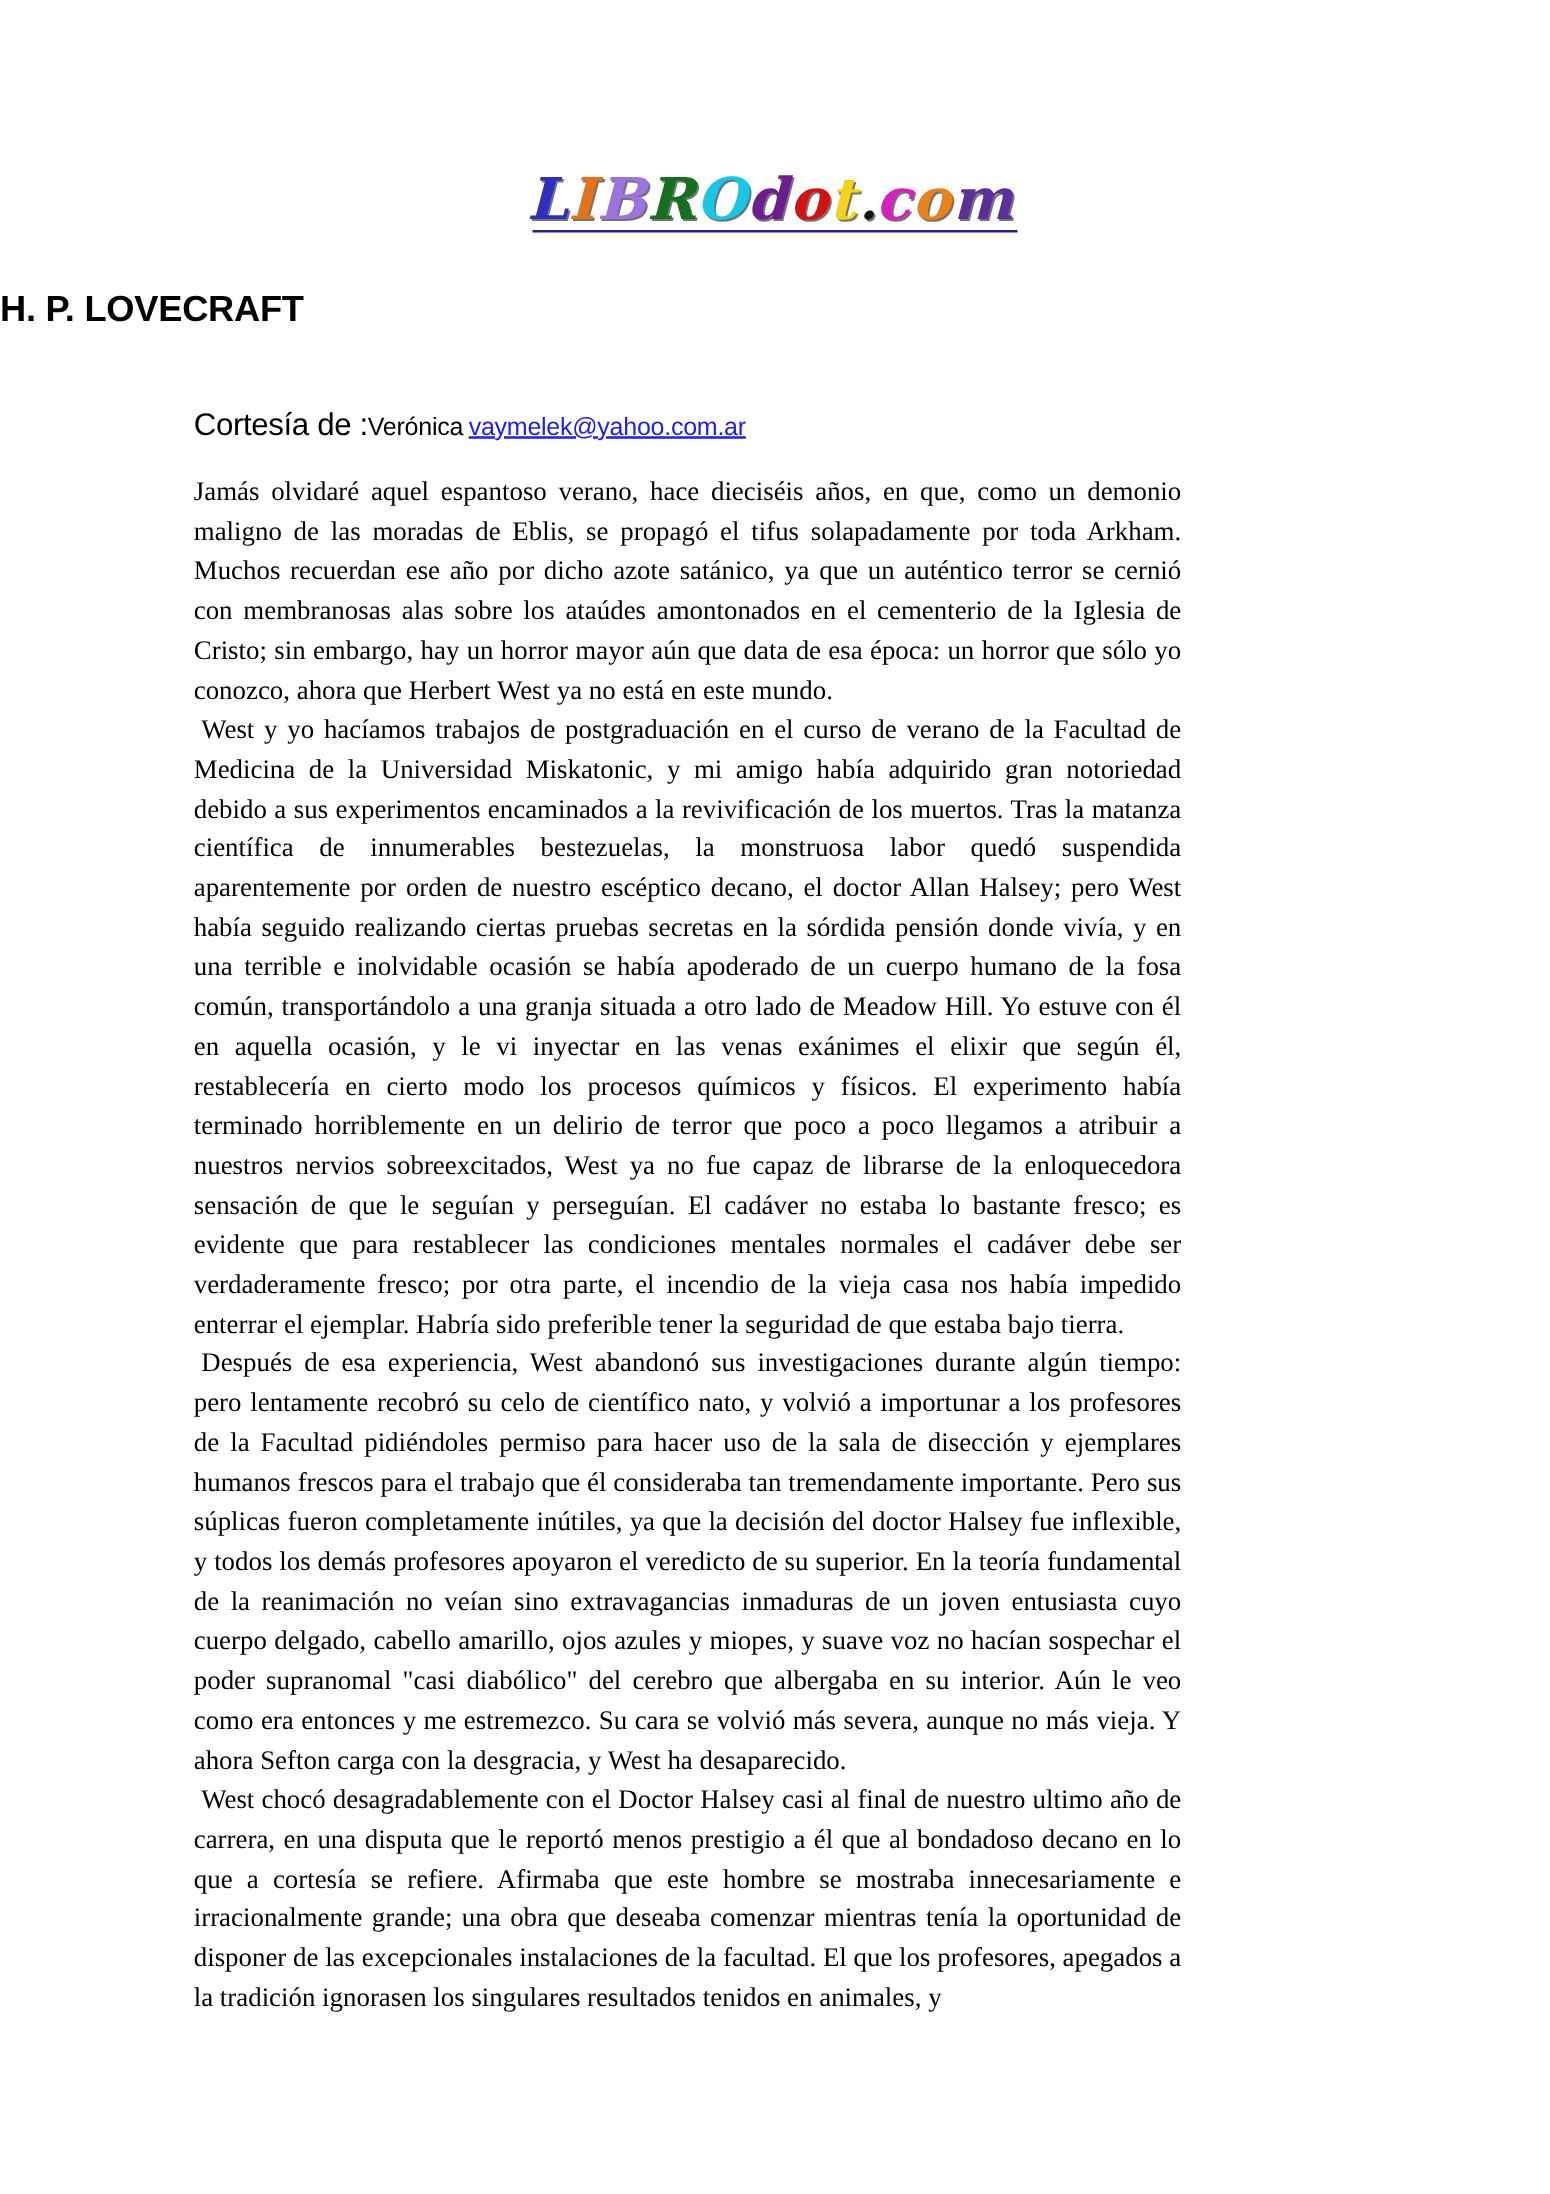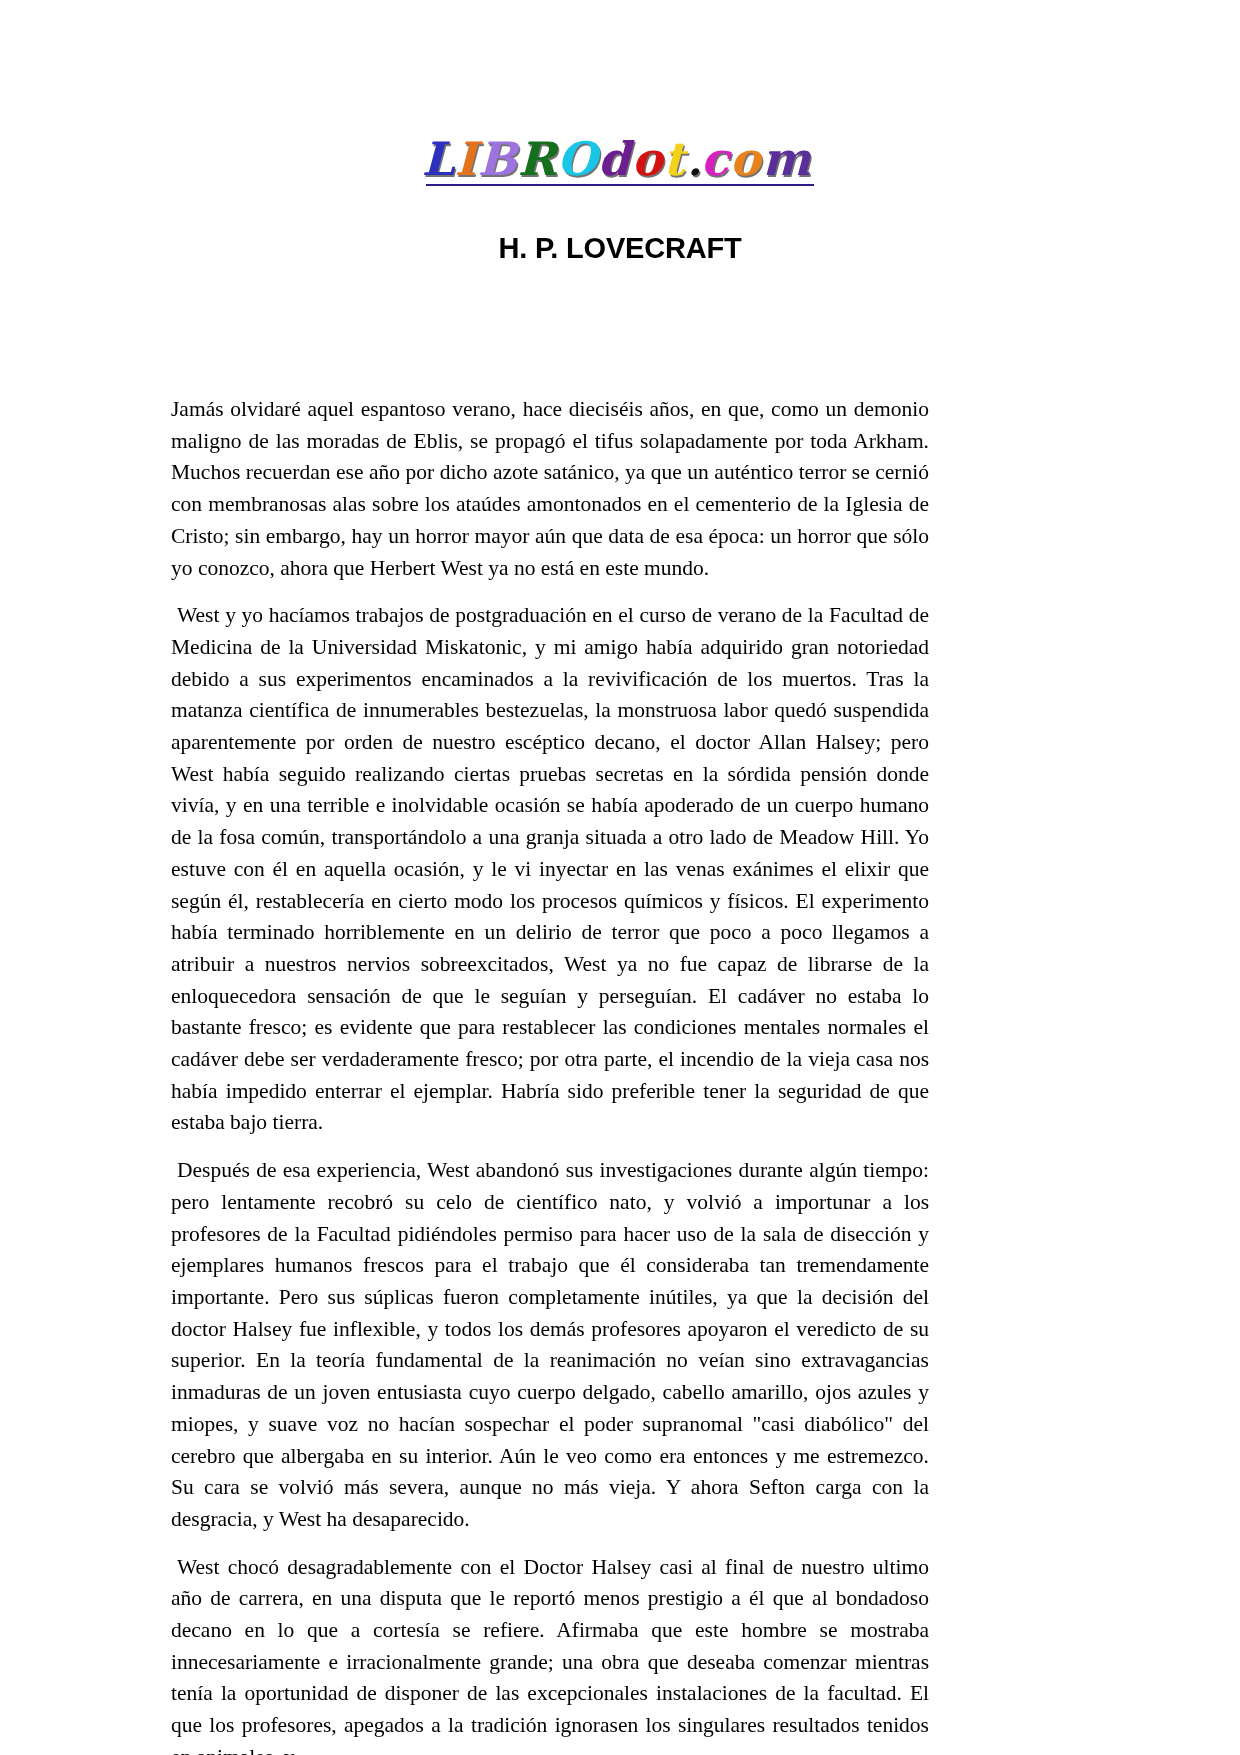--- a/index.html
+++ b/index.html
@@ -52,21 +52,21 @@
   .logo .g9 { color: #111111; font-size: 40px; }
   .logo .g10 { color: #d81fc0; }
   .logo .g11 { color: #e8821c; }
   .logo .g12 { color: #5a2f9a; }
 
   
   .doc-title {
     position: absolute;
     left: 0;
     width: 1240px;
-    text-align: center;
+    text-align: left;
     font-family: "Liberation Sans", sans-serif;
     font-weight: bold;
     font-size: 29px;
     color: #000000;
     letter-spacing: -0.2px;
     white-space: nowrap;
   }
   .title-author { top: 232px; }
   .title-work   { top: 265px; }
 
@@ -103,41 +103,44 @@
     width: 790px;
     font-family: "Liberation Serif", "DejaVu Serif", serif;
     font-size: 21.5px;
     line-height: 31.7px;
     color: #000000;
     text-align: justify;
     text-justify: inter-word;
     hyphens: none;
   }
   .body-text p {
-    margin: 16px;
+    margin: 0;
     padding: 0;
     text-indent: 0;
   }
   .body-text p + p {
     text-indent: 6px;
   }
 </style>
 </head>
 <body>
 
 <div class="page">
 
   <div class="logo-wrap">
     <div class="logo">
       <span class="g1">L</span><span class="g2">I</span><span class="g3">B</span><span class="g4">R</span><span class="g5">O</span><span class="g6">d</span><span class="g7">o</span><span class="g8">t</span><span class="g9">.</span><span class="g10">c</span><span class="g11">o</span><span class="g12">m</span>
     </div>
   </div>
 
   <div class="doc-title title-author">H. P. LOVECRAFT</div>
 
+  <div class="credit">
+    <span class="credit-label">Cortesía de :</span><span class="credit-name">Verónica</span> <a class="credit-email" href="#">vaymelek@yahoo.com.ar</a>
+  </div>
 
   <div class="body-text">
     <p>Jamás olvidaré aquel espantoso verano, hace dieciséis años, en que, como un demonio maligno de las moradas de Eblis, se propagó el tifus solapadamente por toda Arkham. Muchos recuerdan ese año por dicho azote satánico, ya que un auténtico terror se cernió con membranosas alas sobre los ataúdes amontonados en el cementerio de la Iglesia de Cristo; sin embargo, hay un horror mayor aún que data de esa época: un horror que sólo yo conozco, ahora que Herbert West ya no está en este mundo.</p>
     <p>West y yo hacíamos trabajos de postgraduación en el curso de verano de la Facultad de Medicina de la Universidad Miskatonic, y mi amigo había adquirido gran notoriedad debido a sus experimentos encaminados a la revivificación de los muertos. Tras la matanza científica de innumerables bestezuelas, la monstruosa labor quedó suspendida aparentemente por orden de nuestro escéptico decano, el doctor Allan Halsey; pero West había seguido realizando ciertas pruebas secretas en la sórdida pensión donde vivía, y en una terrible e inolvidable ocasión se había apoderado de un cuerpo humano de la fosa común, transportándolo a una granja situada a otro lado de Meadow Hill. Yo estuve con él en aquella ocasión, y le vi inyectar en las venas exánimes el elixir que según él, restablecería en cierto modo los procesos químicos y físicos. El experimento había terminado horriblemente en un delirio de terror que poco a poco llegamos a atribuir a nuestros nervios sobreexcitados, West ya no fue capaz de librarse de la enloquecedora sensación de que le seguían y perseguían. El cadáver no estaba lo bastante fresco; es evidente que para restablecer las condiciones mentales normales el cadáver debe ser verdaderamente fresco; por otra parte, el incendio de la vieja casa nos había impedido enterrar el ejemplar. Habría sido preferible tener la seguridad de que estaba bajo tierra.</p>
     <p>Después de esa experiencia, West abandonó sus investigaciones durante algún tiempo: pero lentamente recobró su celo de científico nato, y volvió a importunar a los profesores de la Facultad pidiéndoles permiso para hacer uso de la sala de disección y ejemplares humanos frescos para el trabajo que él consideraba tan tremendamente importante. Pero sus súplicas fueron completamente inútiles, ya que la decisión del doctor Halsey fue inflexible, y todos los demás profesores apoyaron el veredicto de su superior. En la teoría fundamental de la reanimación no veían sino extravagancias inmaduras de un joven entusiasta cuyo cuerpo delgado, cabello amarillo, ojos azules y miopes, y suave voz no hacían sospechar el poder supranomal "casi diabólico" del cerebro que albergaba en su interior. Aún le veo como era entonces y me estremezco. Su cara se volvió más severa, aunque no más vieja. Y ahora Sefton carga con la desgracia, y West ha desaparecido.</p>
     <p>West chocó desagradablemente con el Doctor Halsey casi al final de nuestro ultimo año de carrera, en una disputa que le reportó menos prestigio a él que al bondadoso decano en lo que a cortesía se refiere. Afirmaba que este hombre se mostraba innecesariamente e irracionalmente grande; una obra que deseaba comenzar mientras tenía la oportunidad de disponer de las excepcionales instalaciones de la facultad. El que los profesores, apegados a la tradición ignorasen los singulares resultados tenidos en animales, y</p>
   </div>
 
 </div>
 

